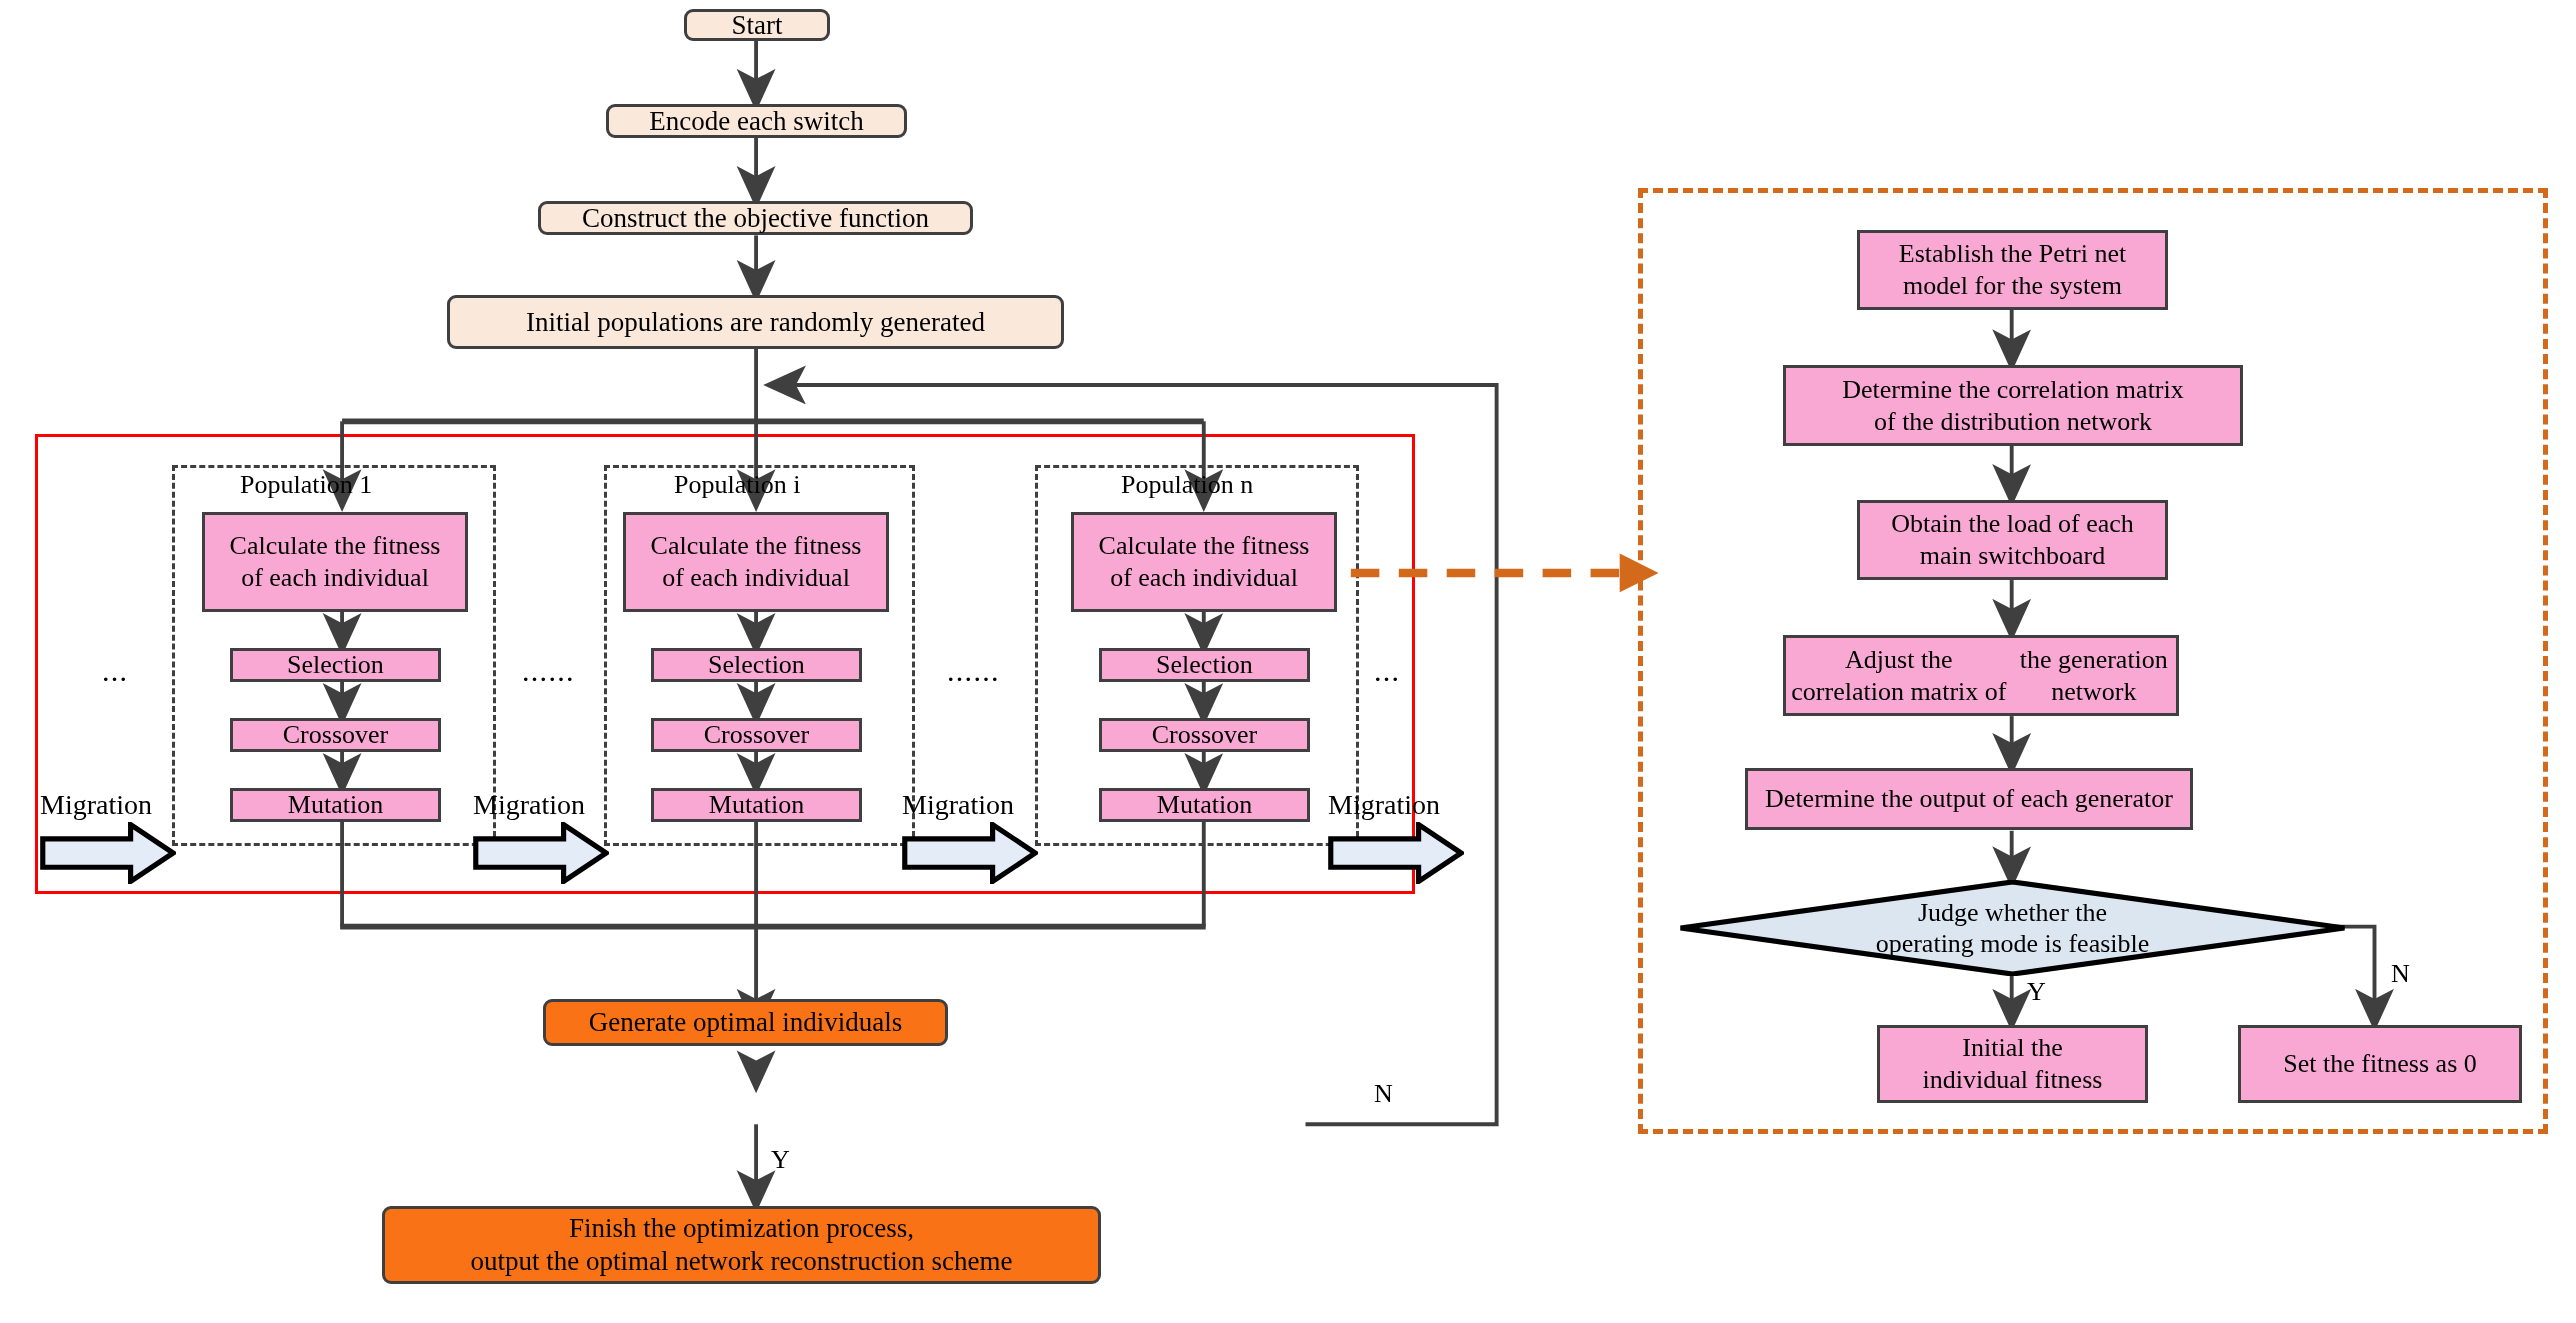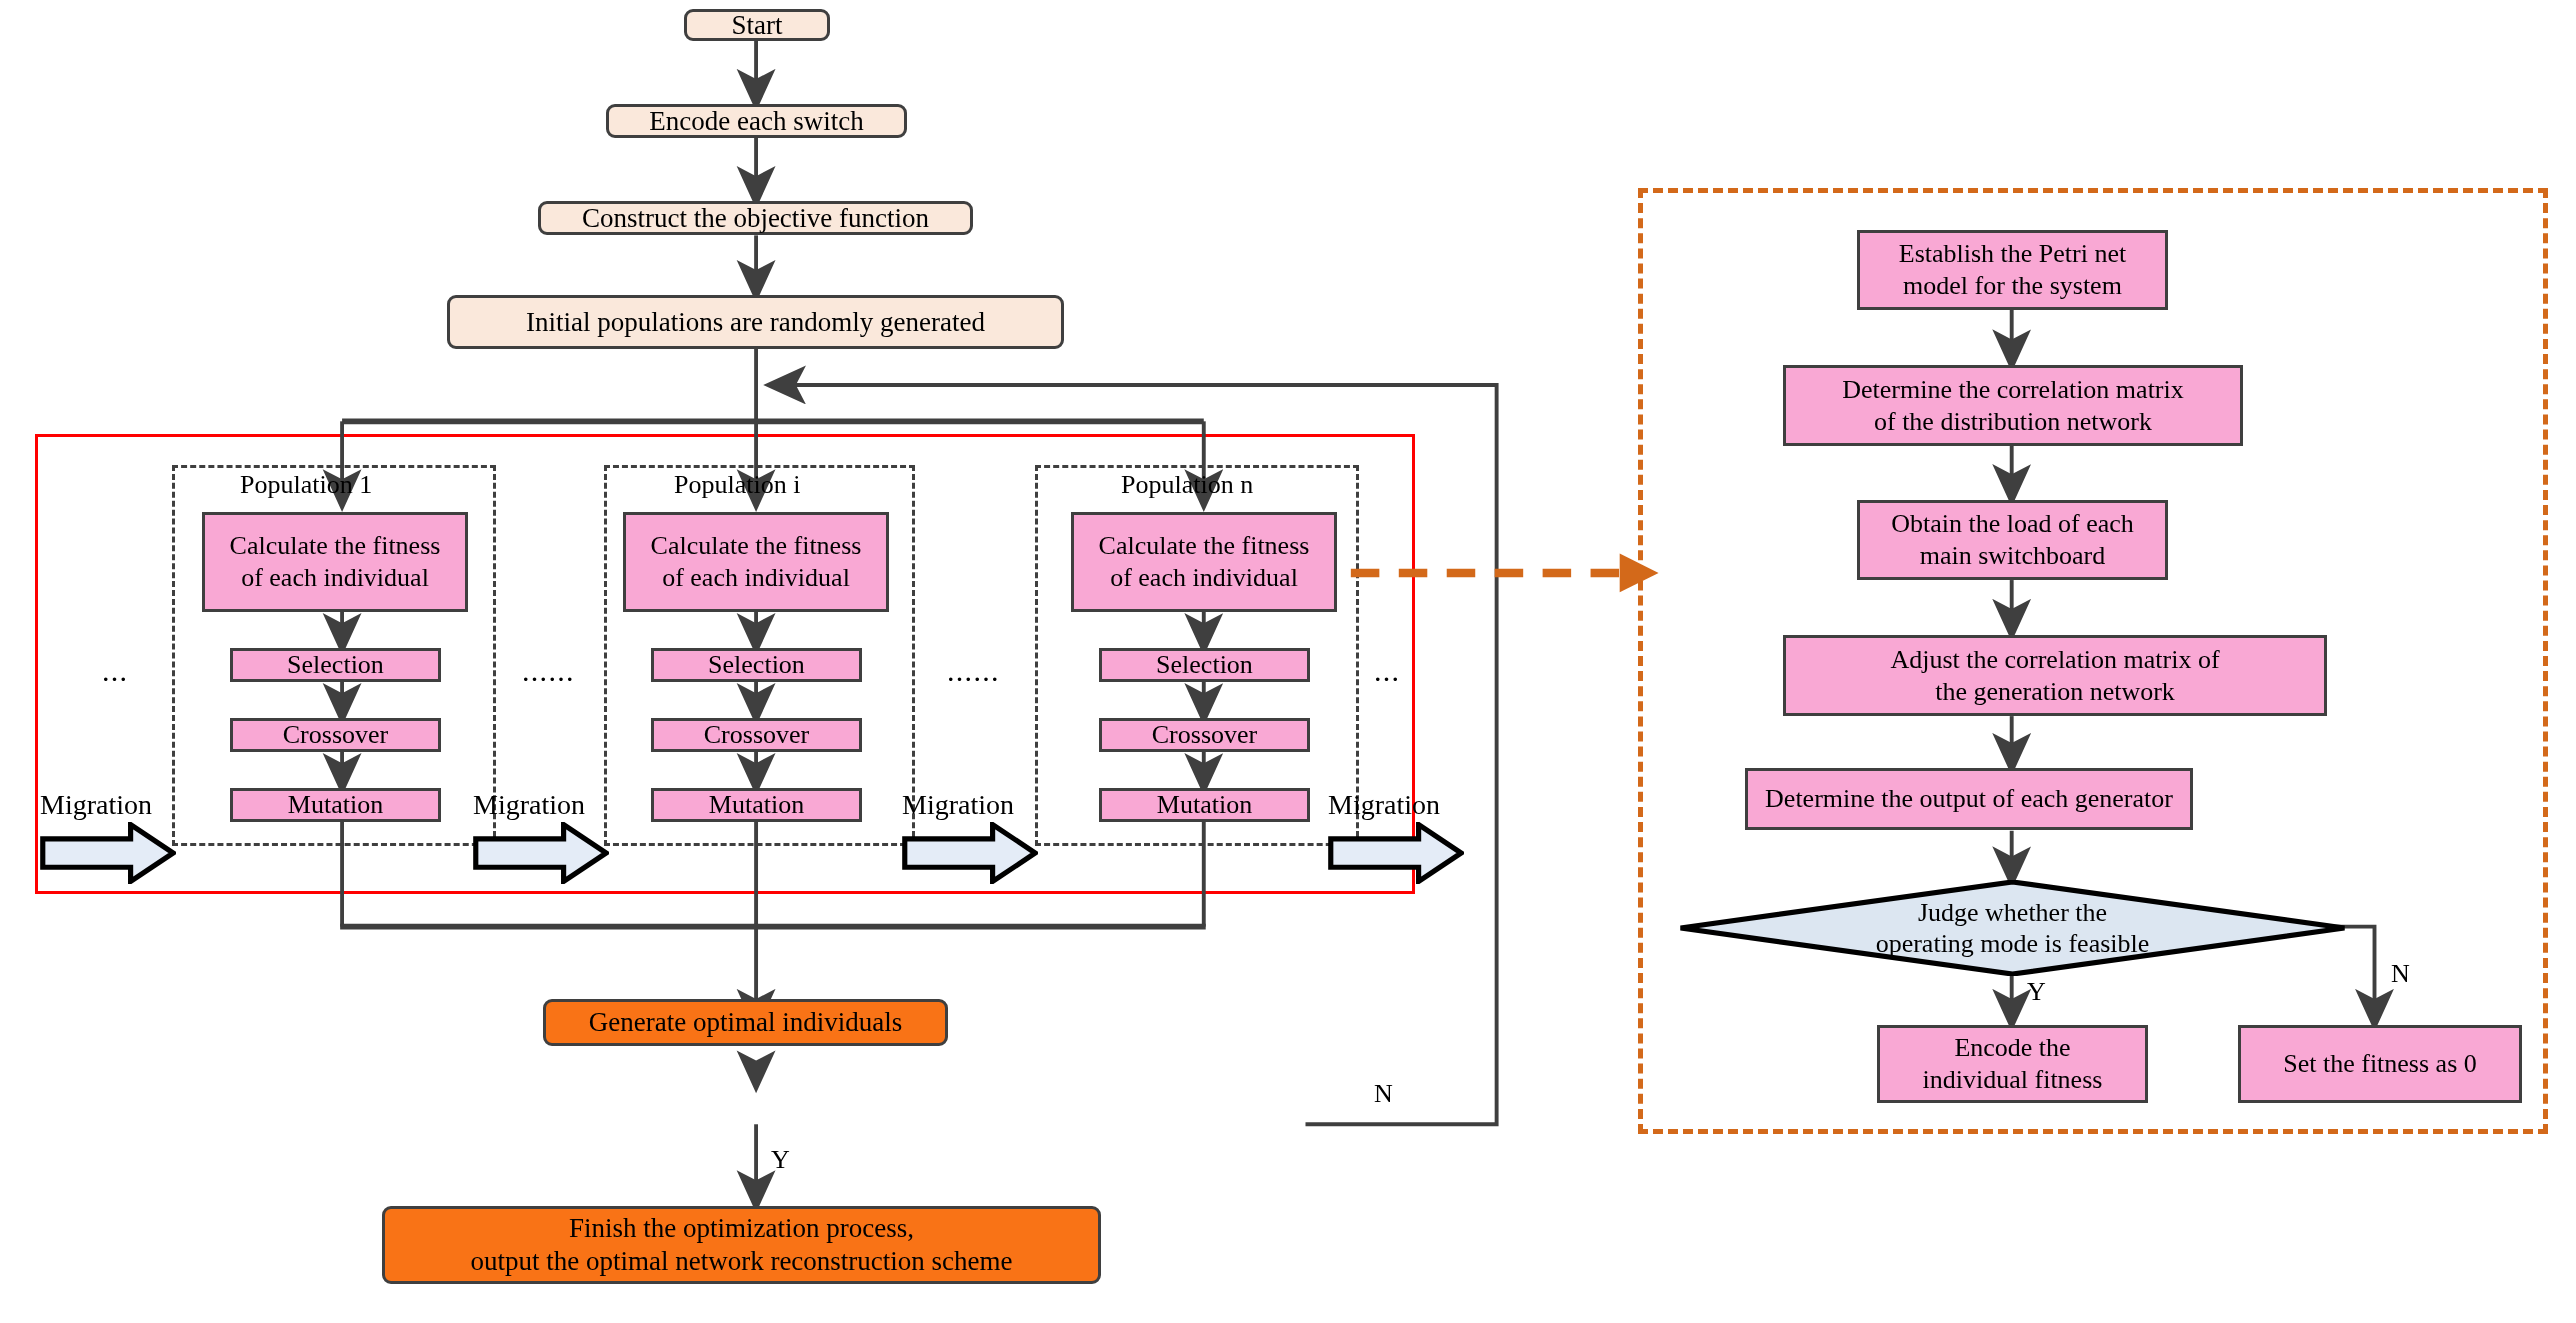--- a/index.html
+++ b/index.html
@@ -262,41 +262,41 @@
   <div class="node lilac fs40" style="left:1783px;top:365px;width:460px;height:81px;flex-direction:column;">
     <span>Determine the correlation matrix</span>
     <span>of the distribution network</span>
   </div>
 
   <div class="node lilac fs40" style="left:1857px;top:500px;width:311px;height:80px;flex-direction:column;">
     <span>Obtain the load of each</span>
     <span>main switchboard</span>
   </div>
 
-  <div class="node lilac fs40" style="left:1783px;top:635px;width:544px;height:81px;flex-direction:column;align-items:center;">
+  <div class="node lilac fs40" style="left:1783px;top:635px;width:396px;height:81px;flex-direction:row;align-items:center;">
     <span>Adjust the correlation matrix of</span>
     <span>the generation network</span>
   </div>
 
   <div class="node lilac fs40" style="left:1745px;top:768px;width:448px;height:62px;">Determine the output of each generator</div>
 
   <div class="diamond" style="left:1678px;top:880px;width:669px;height:96px;">
     <svg width="669" height="96" viewBox="0 0 1032 148">
       <polygon points="516,3 1028,74 516,145 4,74" fill="#dce6f1" stroke="#000000" stroke-width="8"></polygon>
     </svg>
     <div class="dlabel" style="flex-direction:column;">
       <span>Judge whether the</span>
       <span>operating mode is feasible</span>
     </div>
   </div>
 
   <div class="tlabel" style="left:2027px;top:977px;">Y</div>
   <div class="tlabel" style="left:2391px;top:959px;">N</div>
 
   <div class="node lilac fs40" style="left:1877px;top:1025px;width:271px;height:78px;flex-direction:column;">
-    <span>Encode the</span>
+    <span>Initial the</span>
     <span>individual fitness</span>
   </div>
 
   <div class="node lilac fs40" style="left:2238px;top:1025px;width:284px;height:78px;">Set the fitness as 0</div>
 
 </div>
 
 
 </body></html>

